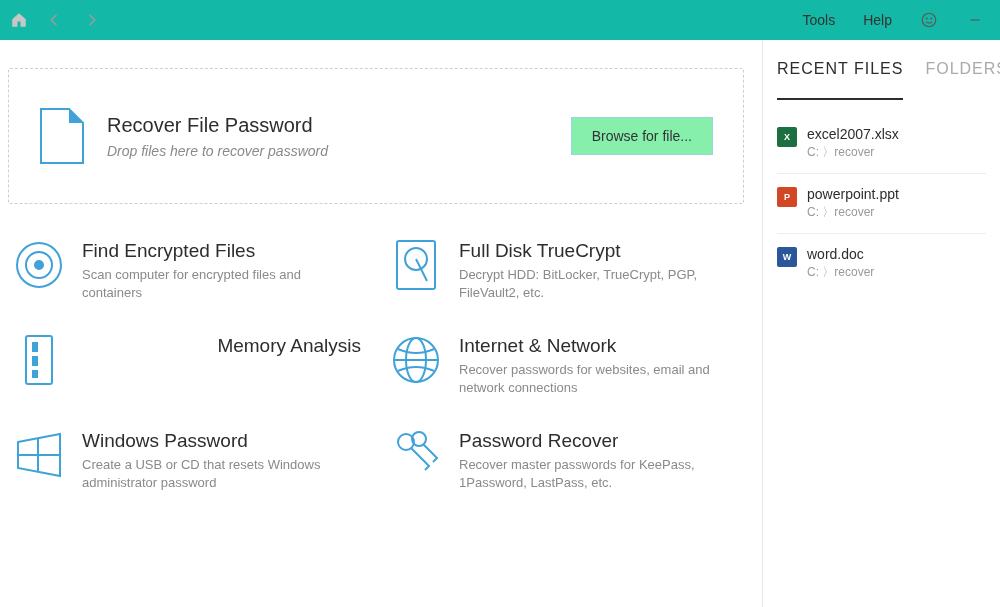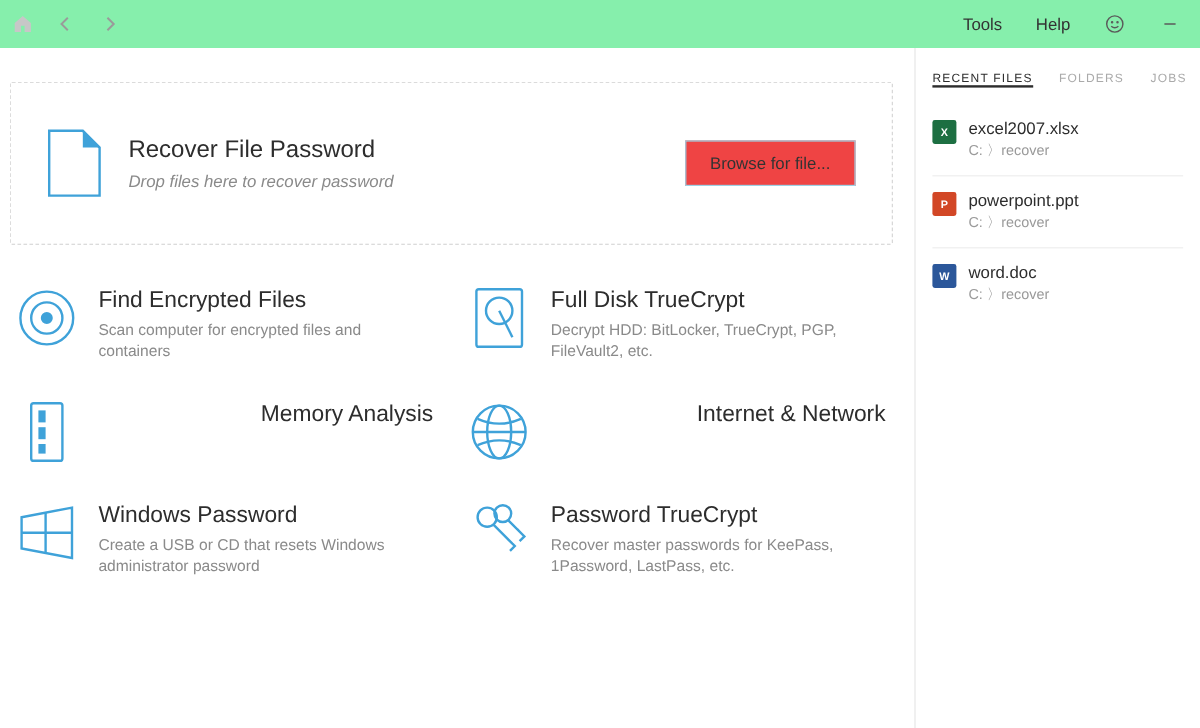--- a/index.html
+++ b/index.html
@@ -1,36 +1,36 @@
 <!DOCTYPE html>
 <html><head>
 <meta charset="utf-8">
 <style>
   * { box-sizing: border-box; margin: 0; padding: 0; }
   html, body { width: 1000px; height: 607px; font-family: "Segoe UI", Arial, sans-serif; background: #fff; color: #333; overflow: hidden; }
-  .toolbar { height: 40px; background: #86efac; display: flex; align-items: center; padding: 0 10px; }
+  .toolbar { height: 40px; background: #14b8a6; display: flex; align-items: center; padding: 0 10px; }
   .toolbar-left { display: flex; gap: 18px; align-items: center; }
   .toolbar-right { margin-left: auto; display: flex; align-items: center; gap: 28px; padding-right: 6px; }
   .tb-icon { width: 18px; height: 18px; display: flex; align-items: center; justify-content: center; color: #9a9a9a; cursor: pointer; }
   .tb-text { font-size: 14px; color: #333; cursor: pointer; }
   .main { display: flex; height: calc(100% - 40px); }
   .content { flex: 1; padding: 28px 18px 10px 8px; overflow: hidden; }
   .sidebar { width: 238px; border-left: 1px solid #e6e6e6; padding: 20px 14px 10px 14px; }
   .dropzone { border: 1px dashed #cfcfcf; border-radius: 2px; padding: 38px 30px 38px 30px; display: flex; align-items: center; gap: 22px; margin-bottom: 36px; }
   .dropzone .file-icon { width: 46px; height: 58px; }
   .dropzone h1 { font-size: 20px; font-weight: 400; color: #2d2d2d; margin-bottom: 6px; }
   .dropzone p { font-size: 14px; color: #8a8a8a; font-style: italic; }
-  .browse-btn { margin-left: auto; border: 1px solid #9cd2e6; background: #ef4444; color: #333; font-size: 14px; padding: 10px 20px; cursor: pointer; font-family: inherit; }
+  .browse-btn { margin-left: auto; border: 1px solid #9cd2e6; background: #86efac; color: #333; font-size: 14px; padding: 10px 20px; cursor: pointer; font-family: inherit; }
   .grid { display: grid; grid-template-columns: 1fr 1fr; column-gap: 30px; row-gap: 34px; padding: 0 6px; }
   .card { display: flex; gap: 18px; align-items: flex-start; cursor: pointer; justify-content: space-between; }
   .card .ic { width: 50px; height: 50px; flex-shrink: 0; display: flex; align-items: center; justify-content: center; }
   .card h2 { font-size: 19px; font-weight: 400; color: #2d2d2d; margin-bottom: 4px; }
   .card p { font-size: 13px; color: #8a8a8a; line-height: 1.35; }
   .tabs { display: flex; gap: 22px; border-bottom: 0; margin-bottom: 14px; }
-  .tab { font-size: 10px; letter-spacing: 1px; color: #aaa; padding-bottom: 0; cursor: pointer; text-transform: uppercase; white-space: nowrap; }
+  .tab { font-size: 16px; letter-spacing: 1px; color: #aaa; padding-bottom: 20px; cursor: pointer; text-transform: uppercase; white-space: nowrap; }
   .tab.active { color: #2d2d2d; border-bottom: 2px solid #2d2d2d; }
   .recent-item { display: flex; gap: 10px; padding: 12px 0; border-bottom: 1px solid #eee; align-items: flex-start; cursor: pointer; }
   .recent-item:last-child { border-bottom: none; }
   .ftype { width: 20px; height: 20px; border-radius: 2px; flex-shrink: 0; display: flex; align-items: center; justify-content: center; margin-top: 1px; }
   .ftype.xls { background: #1d6f42; }
   .ftype.ppt { background: #d24726; }
   .ftype.doc { background: #2b579a; }
   .ftype span { color: #fff; font-size: 9px; font-weight: bold; font-family: Arial; }
   .recent-item .info .name { font-size: 14px; color: #2d2d2d; }
   .recent-item .info .path { font-size: 12px; color: #9a9a9a; margin-top: 2px; }
@@ -142,20 +142,21 @@
           <svg width="50" height="50" viewBox="0 0 50 50" fill="none" stroke="#3fa2d9" stroke-width="2">
               <circle cx="25" cy="25" r="22"></circle>
               <ellipse cx="25" cy="25" rx="10" ry="22"></ellipse>
               <line x1="3" y1="25" x2="47" y2="25"></line>
               <path d="M7 14 Q25 22 43 14"></path>
               <path d="M7 36 Q25 28 43 36"></path>
             </svg>
         </div>
         <div>
           <h2>Internet &amp; Network</h2>
+          <p>Recover passwords for websites, email and network connections</p>
         </div>
       </div>
 
       <div class="card">
         <div class="ic">
           <svg width="50" height="50" viewBox="0 0 50 50" fill="none" stroke="#3fa2d9" stroke-width="2">
               <path d="M4 12 L46 4 V46 L4 38 Z"></path>
               <line x1="24" y1="8" x2="24" y2="42"></line>
               <line x1="4" y1="25" x2="46" y2="25"></line>
             </svg>
@@ -169,21 +170,21 @@
       <div class="card">
         <div class="ic">
           <svg width="50" height="52" viewBox="0 0 50 52" fill="none" stroke="#3fa2d9" stroke-width="2">
               <circle cx="15" cy="13" r="8"></circle>
               <path d="M20 19 L38 37 L34 41 M32 31 L36 35"></path>
               <circle cx="28" cy="10" r="7"></circle>
               <path d="M32 15 L46 29 L42 33 M40 23 L44 27"></path>
             </svg>
         </div>
         <div>
-          <h2>Password TrueCrypt</h2>
+          <h2>Password Recover</h2>
           <p>Recover master passwords for KeePass, 1Password, LastPass, etc.</p>
         </div>
       </div>
 
     </div>
   </div>
 
   <div class="sidebar">
     <div class="tabs">
       <div class="tab active">RECENT FILES</div>

